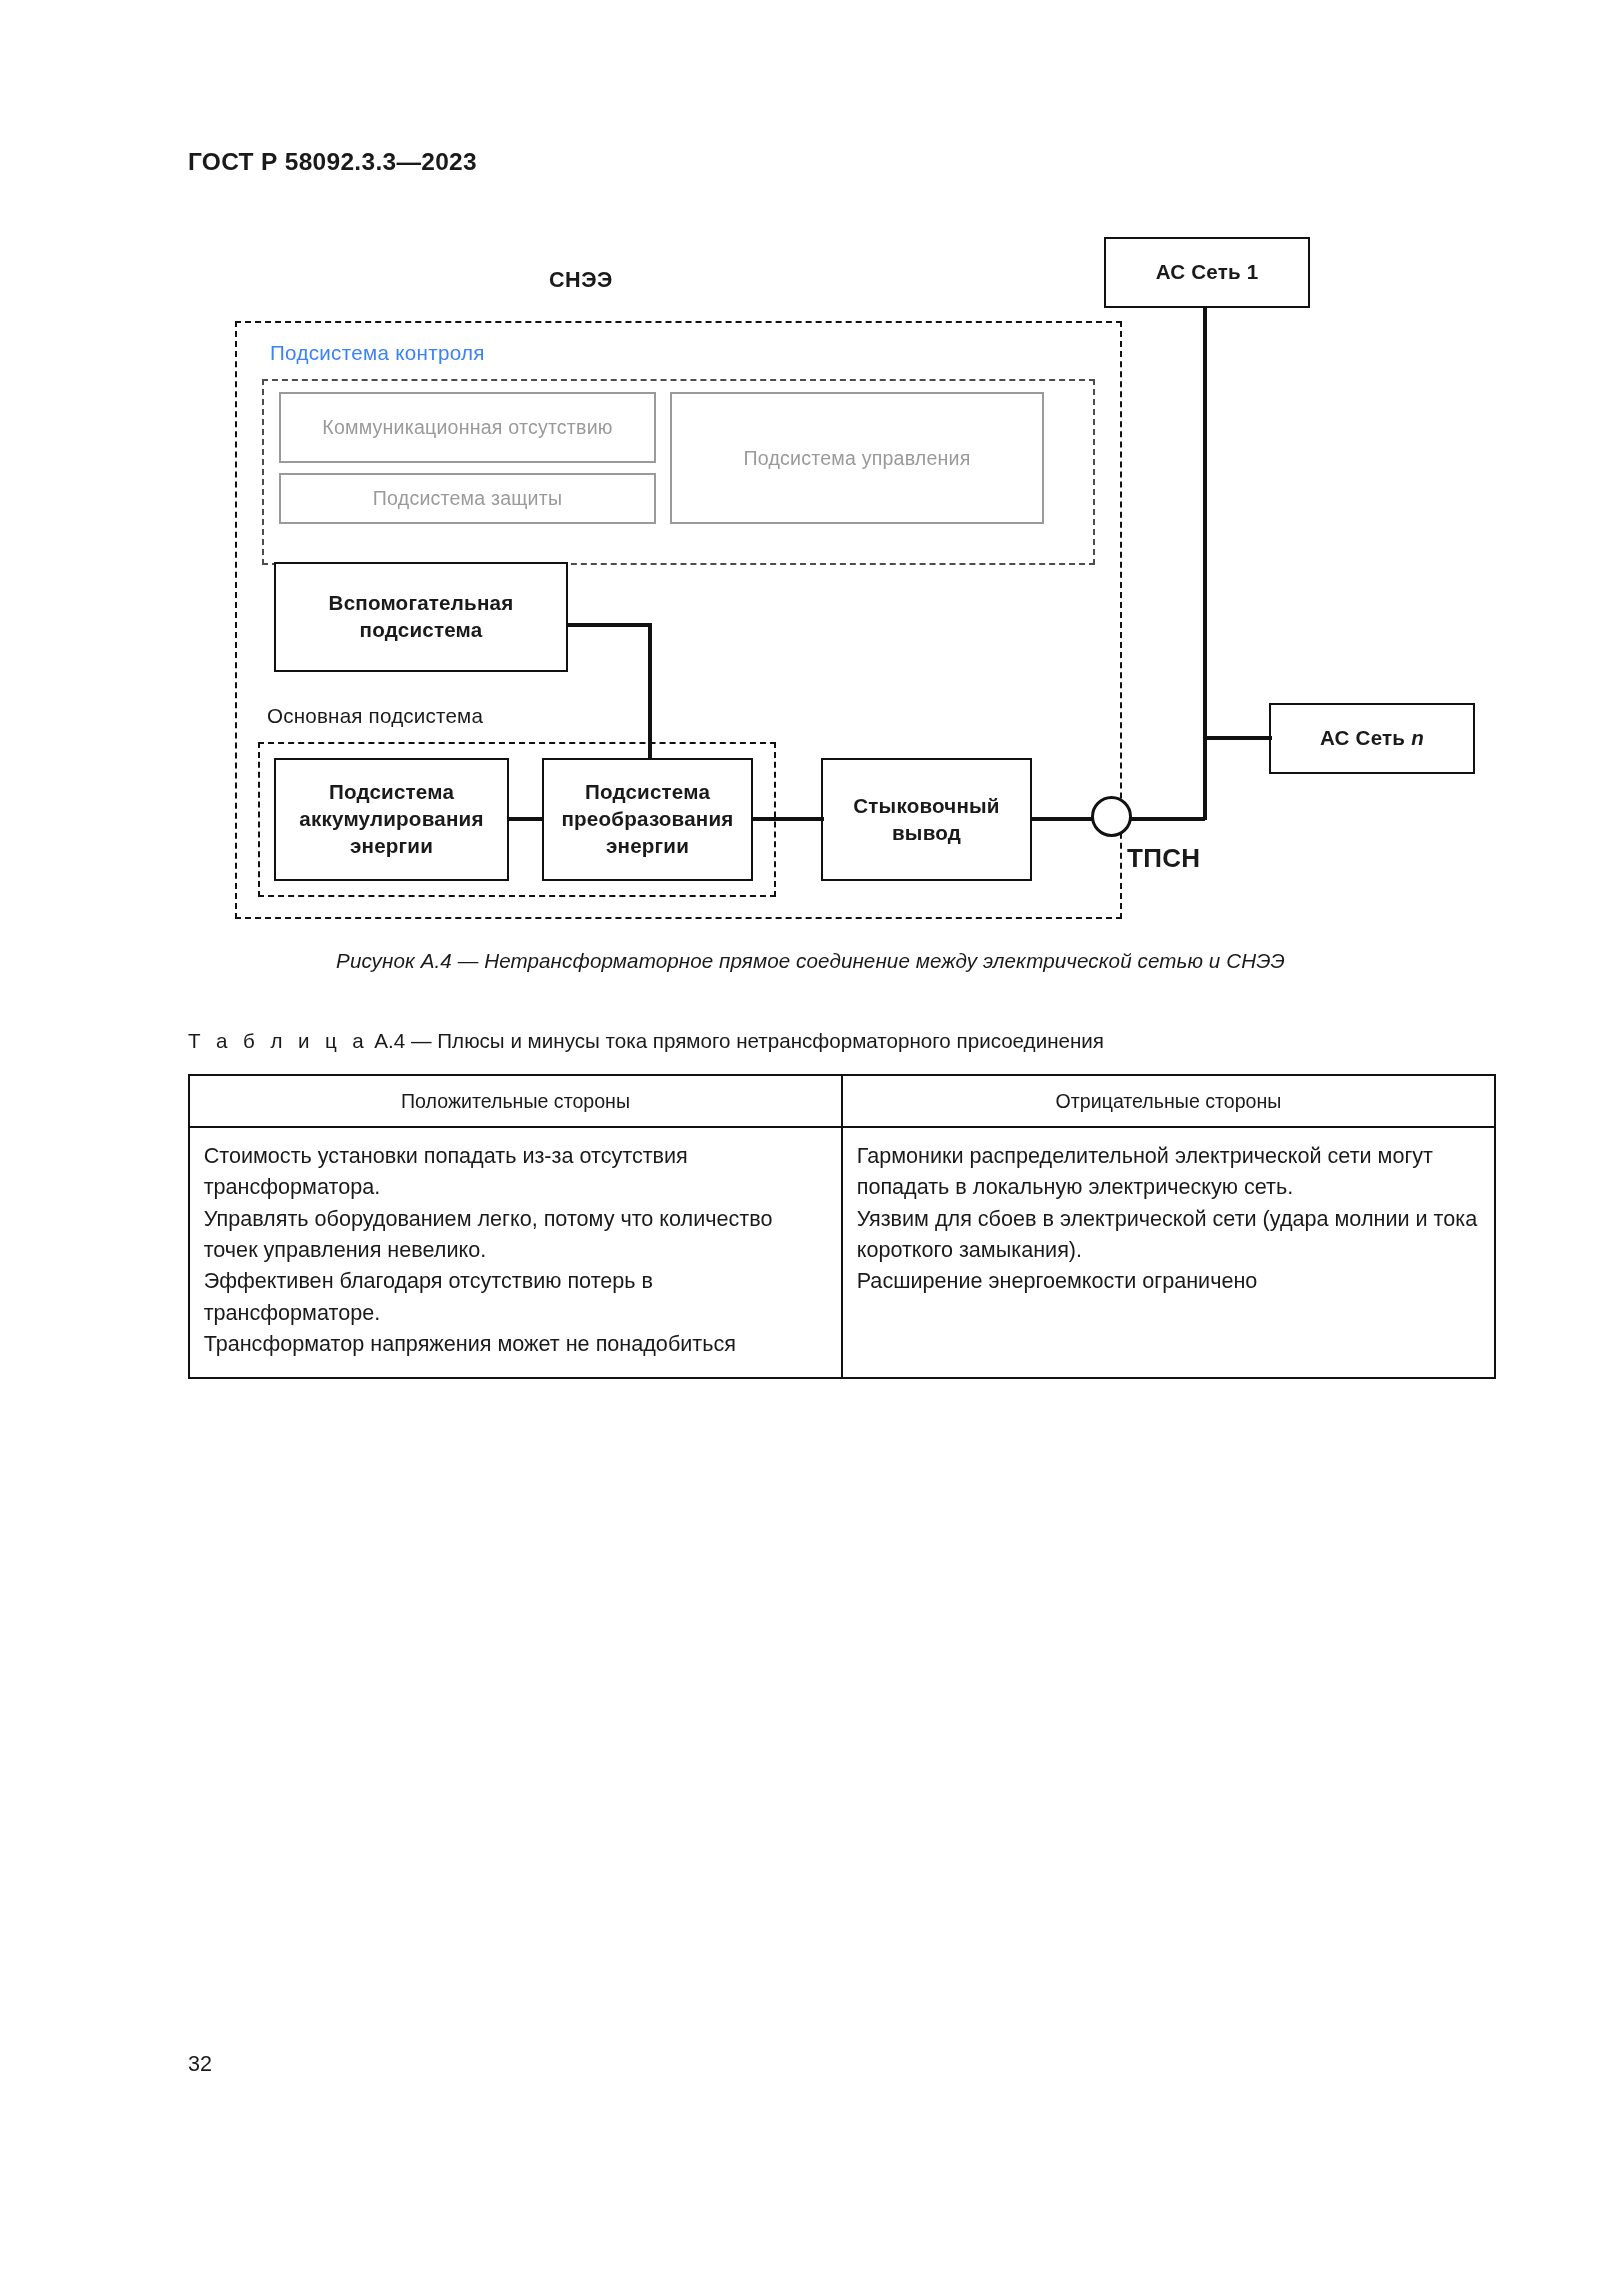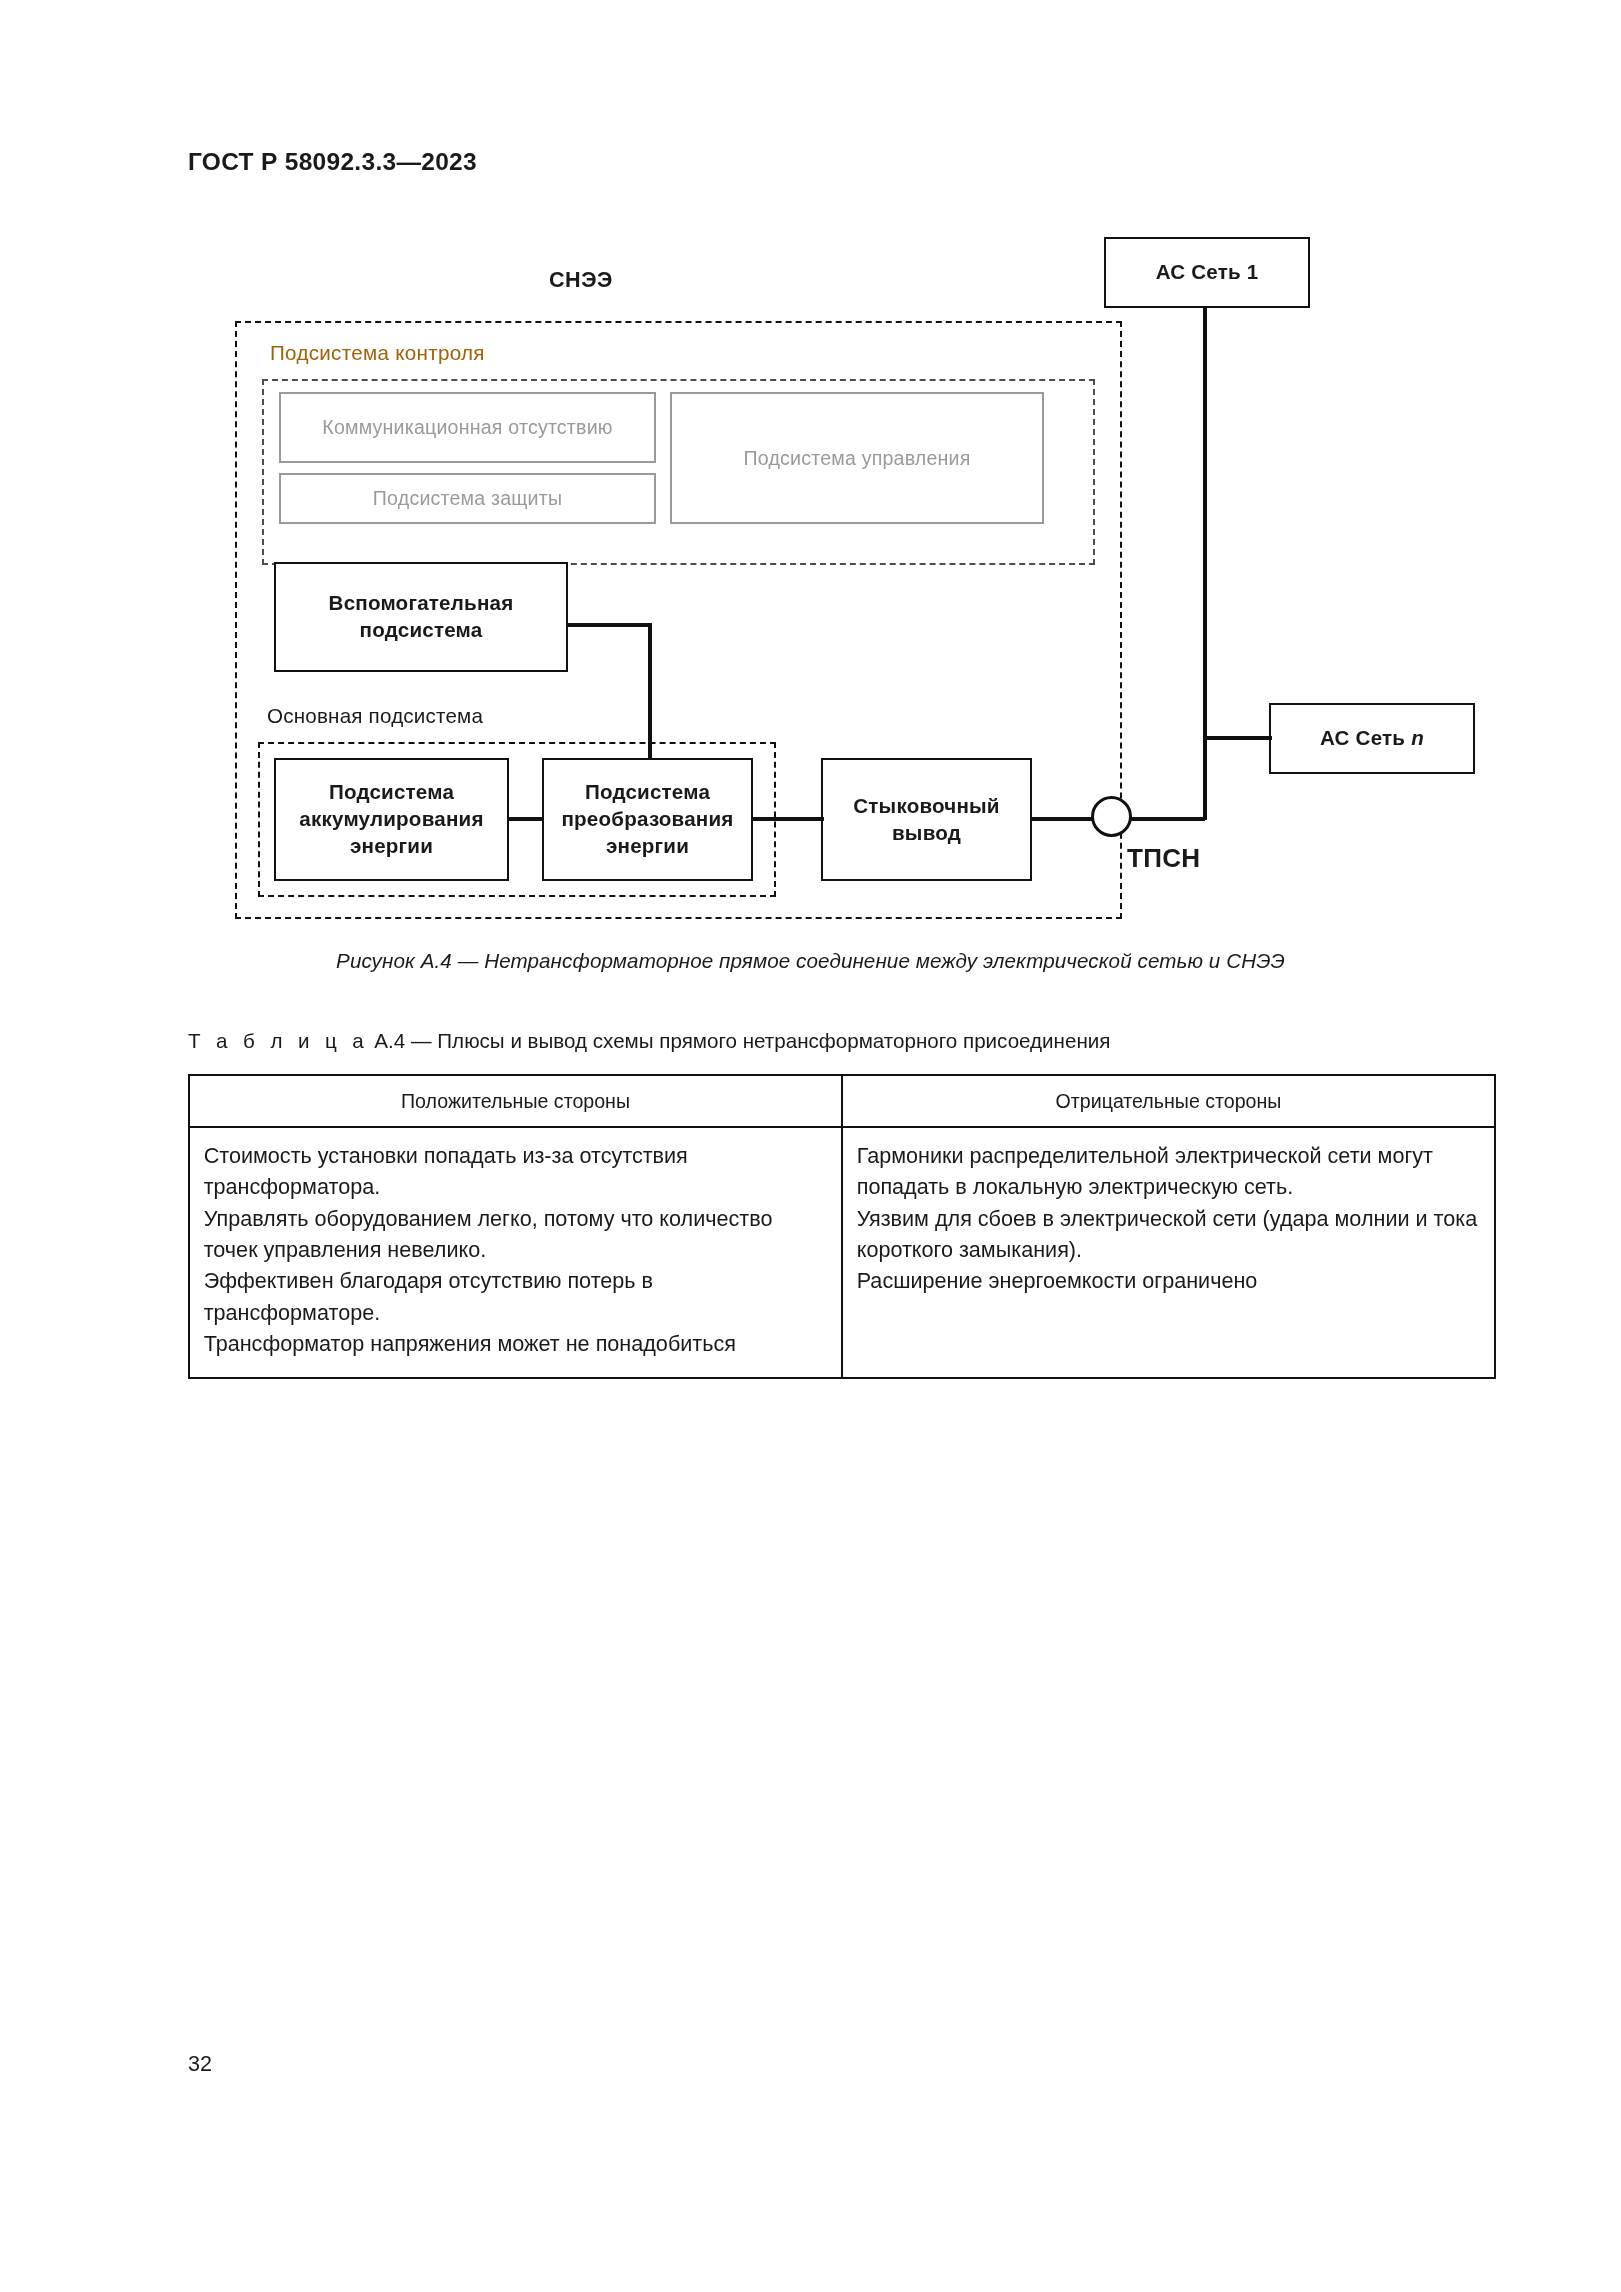--- a/index.html
+++ b/index.html
@@ -68,21 +68,21 @@
     top: 379px;
     width: 833px;
     height: 186px;
     border: 2.9px dashed #4d4d4d;
     box-sizing: border-box;
   }
   .control-label {
     left: 270px;
     top: 341px;
     font-size: 20.6px;
-    color: #a16207;
+    color: #3b82f6;
     letter-spacing: 0.3px;
     white-space: nowrap;
   }
 
   
   .grey-box {
     border: 2px solid #9a9a9a;
     box-sizing: border-box;
     display: flex;
     align-items: center;
@@ -268,21 +268,21 @@
     <div class="ln ln-h" style="left:1130px; top:817px; width:75px;"></div>
 
     <div class="ln ln-v" style="left:1203px; top:306px; height:514px;"></div>
 
     <div class="ln ln-h" style="left:1203px; top:736px; width:69px;"></div>
 
     <div class="fig-caption">Рисунок А.4 — Нетрансформаторное прямое соединение между электрической сетью и СНЭЭ</div>
   </div>
 
   <div class="table-caption">
-    <span class="tcap-word">Т а б л и ц а</span><span>  А.4 — Плюсы и вывод схемы прямого нетрансформаторного присоединения</span>
+    <span class="tcap-word">Т а б л и ц а</span><span>  А.4 — Плюсы и минусы тока прямого нетрансформаторного присоединения</span>
   </div>
 
   <table class="ptable">
     <thead>
       <tr>
         <th style="width:50%;">Положительные стороны</th>
         <th style="width:50%;">Отрицательные стороны</th>
       </tr>
     </thead>
     <tbody>

